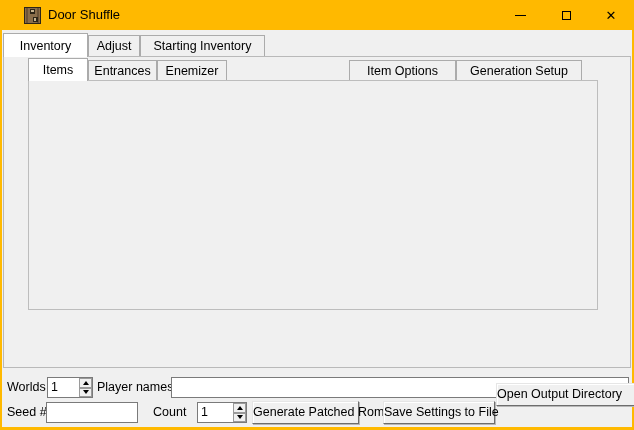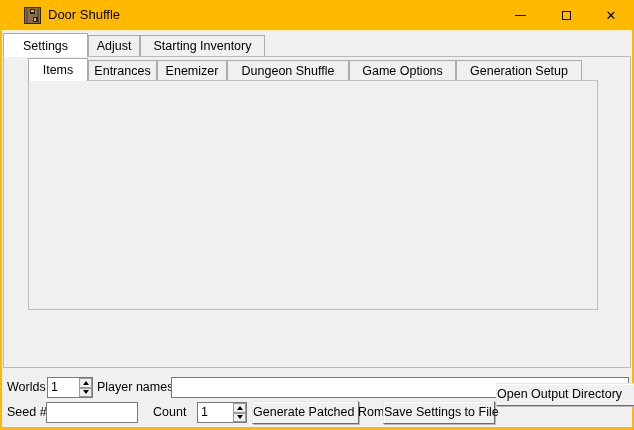--- a/index.html
+++ b/index.html
@@ -126,31 +126,30 @@
       <span class="glyph-min"></span>
     </div>
     <div class="winbtn" style="left:543px;">
       <span class="glyph-max"></span>
     </div>
     <div class="winbtn" style="left:588px;">
       <span class="glyph-close">✕</span>
     </div>
   </div>
 
-  <div class="tab sel" style="left:3px; top:33px; width:85px; height:24px;">Settings</div>
+  <div class="tab sel" style="left:3px; top:33px; width:85px; height:24px;">Inventory</div>
   <div class="tab" style="left:88px; top:35px; width:52px; height:21px;">Adjust</div>
   <div class="tab" style="left:140px; top:35px; width:125px; height:21px;">Starting Inventory</div>
 
   <div class="pane-outer"></div>
 
   <div class="tab" style="left:88px; top:60px; width:69px; height:20px;">Entrances</div>
   <div class="tab sel" style="left:28px; top:58px; width:60px; height:23px;">Items</div>
   <div class="tab" style="left:157px; top:60px; width:70px; height:20px;">Enemizer</div>
-  <div class="tab" style="left:227px; top:60px; width:122px; height:20px;">Dungeon Shuffle</div>
-  <div class="tab" style="left:349px; top:60px; width:107px; height:20px;">Game Options</div>
+  <div class="tab" style="left:349px; top:60px; width:107px; height:20px;">Item Options</div>
   <div class="tab" style="left:456px; top:60px; width:126px; height:20px;">Generation Setup</div>
 
   <div class="pane-inner"></div>
 
   <div class="cb-box" style="left:36px; top:86px;"></div>
   <div class="cb-label" style="left:55px; top:86px;">Retro mode (universal keys)</div>
   <div class="cb-box" style="left:36px; top:110px;"></div>
   <div class="cb-label" style="left:55px; top:110px;">Shopsanity</div>
 
   <div class="opt-label" style="left:30px; top:132px; width:130px;">World State</div>

